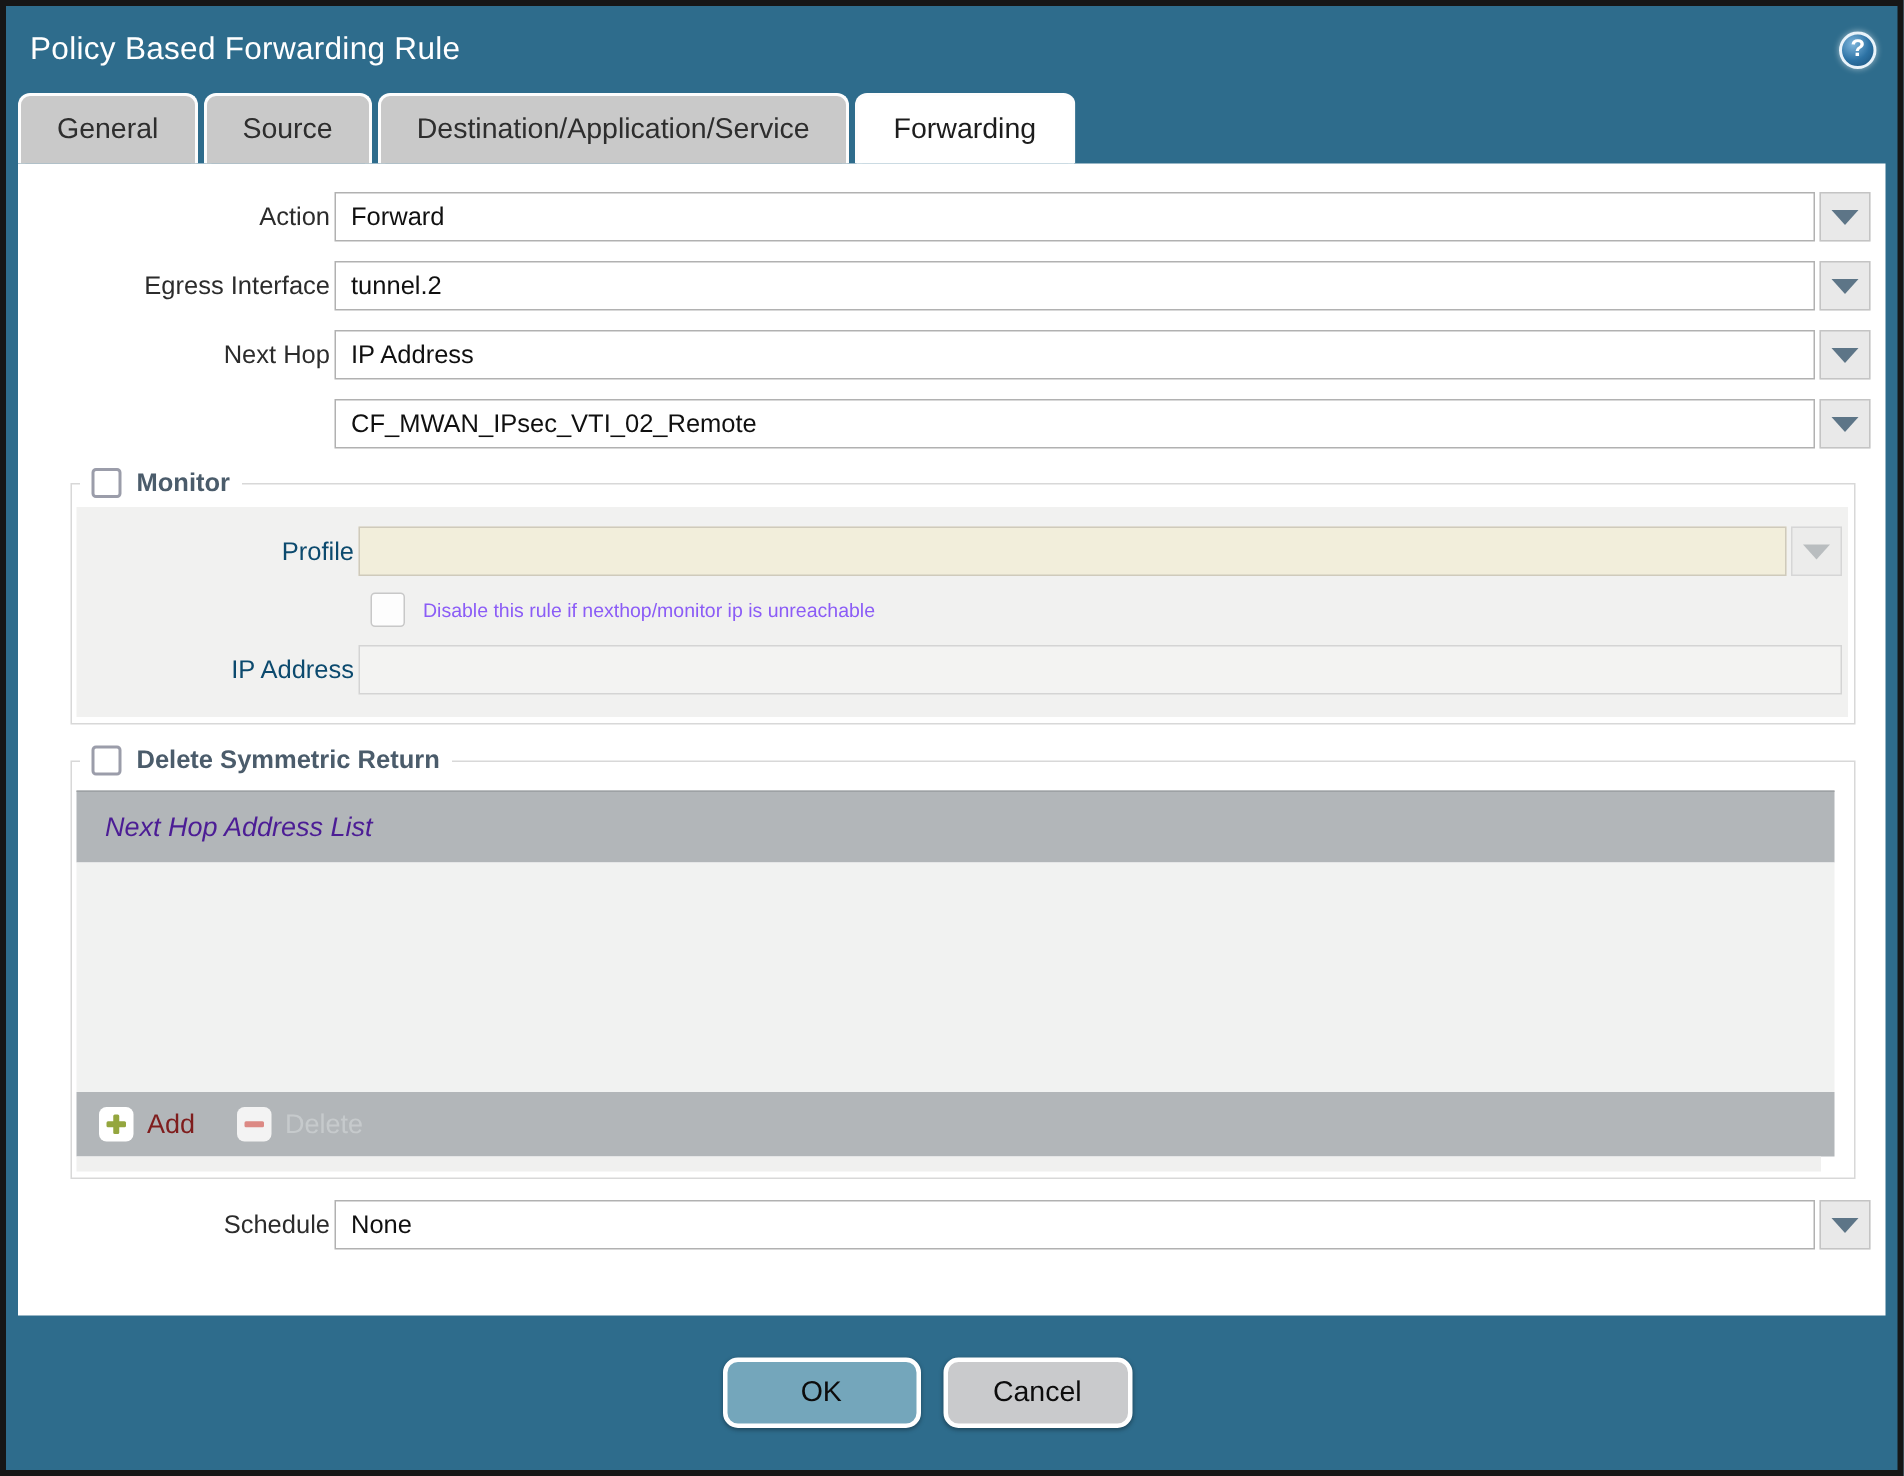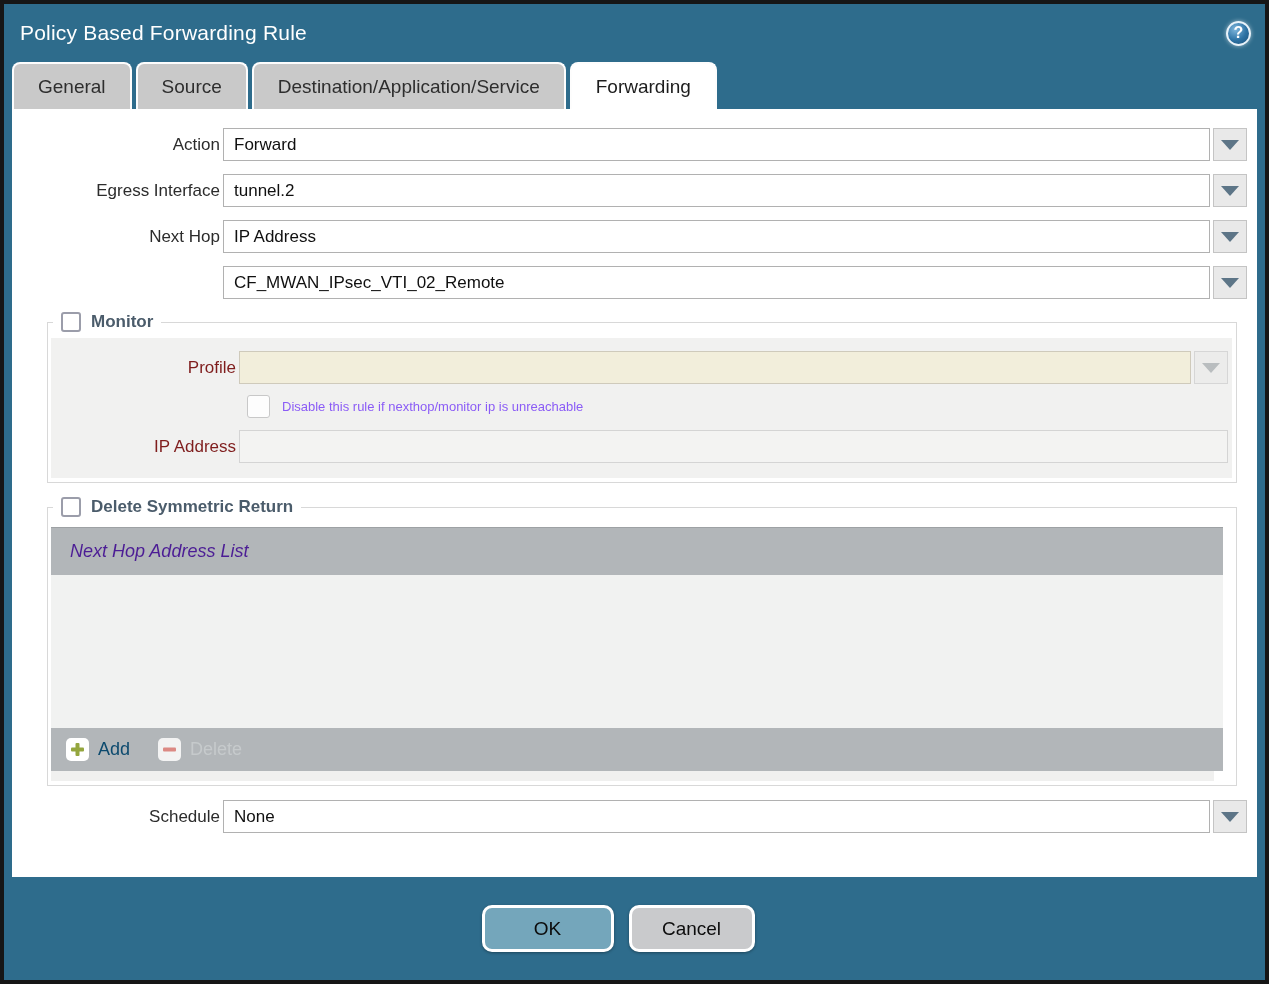--- a/index.html
+++ b/index.html
@@ -88,21 +88,21 @@
   }
   .cb {
     width: 20px; height: 20px; border-radius: 3px;
     border: 2px solid #9b9daa; background: #fff;
     cursor: pointer; flex: none;
   }
   .cb.dis { border: 1px solid #c8c8c8; background: #fdfdfd; width: 23px; height: 23px; cursor: default; }
   .gpanel { background: #f1f1f0; padding: 13px 0 15px 0; }
   .gpanel .row { grid-template-columns: 185px 1fr; margin-bottom: 11px; padding-right: 4px; }
   .gpanel .row:last-child { margin-bottom: 0; }
-  .lbl.dis { color: #7f1d1d; }
+  .lbl.dis { color: #0c4a6e; }
   .field.beige { background: #f2eedb; border-color: #cfcabb; cursor: default; }
   .field.grayed { background: #f3f3f2; border-color: #d4d4d4; cursor: default; }
   .ddbtn.dis { background: #ececeb; border-color: #d6d6d6; cursor: default; }
   .cbrow {
     display: flex; align-items: center; gap: 12px;
     margin: 4px 0 12px 196px;
   }
   .cbrow .txt { font-size: 13px; color: #8b5cf6; }
   
   .tbl { margin: 4px 9px 0 0; }
@@ -115,21 +115,21 @@
   .tbl-body { height: 153px; background: #f1f2f1; }
   .tbl-foot {
     height: 43px; background: #b2b6b9;
     display: flex; align-items: center; gap: 28px; padding-left: 15px;
   }
   .tbtn { display: flex; align-items: center; gap: 9px; cursor: pointer; }
   .tbtn .ic {
     width: 23px; height: 23px; border-radius: 5px; background: #fff;
     display: flex; align-items: center; justify-content: center; flex: none;
   }
-  .tbtn span.t { font-size: 18px; color: #0c4a6e; }
+  .tbtn span.t { font-size: 18px; color: #7f1d1d; }
   .tbtn.disabled { cursor: default; }
   .tbtn.disabled .ic { background: #f3f3f3; }
   .tbtn.disabled span.t { color: #c6cacc; }
   .strip { height: 10px; background: #f0f0ef; margin: 0 9px 0 0; }
   
   .bottom {
     display: flex; justify-content: center; gap: 15px;
     padding: 28px 33px 0 0;
   }
   .btn {

